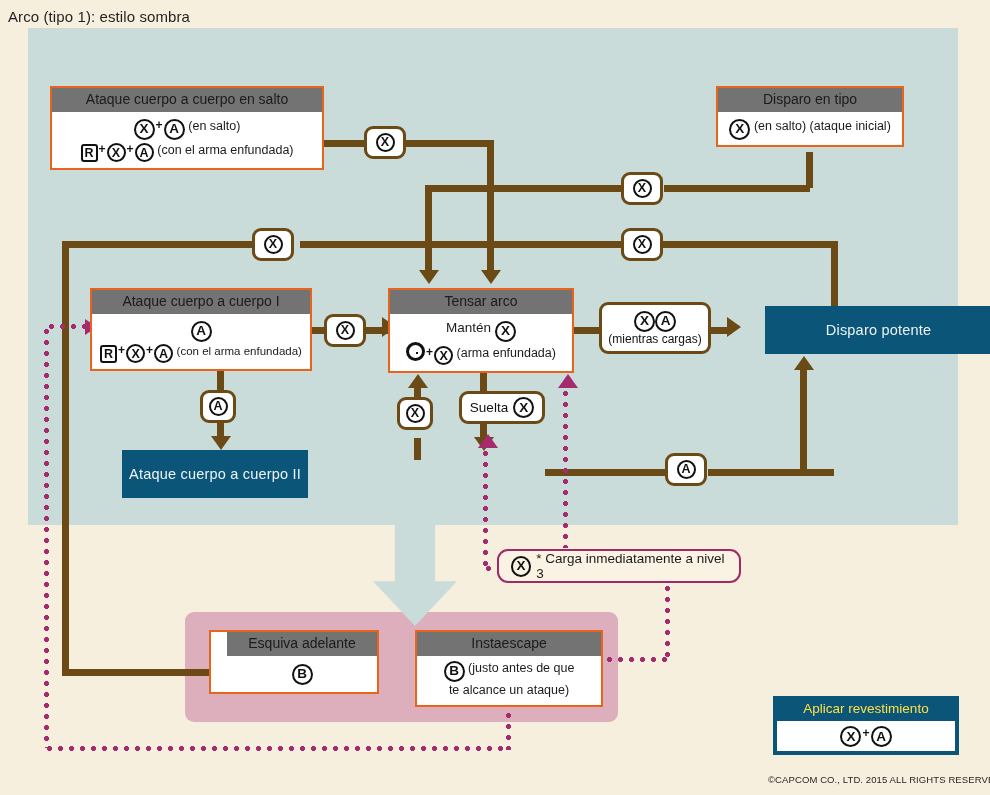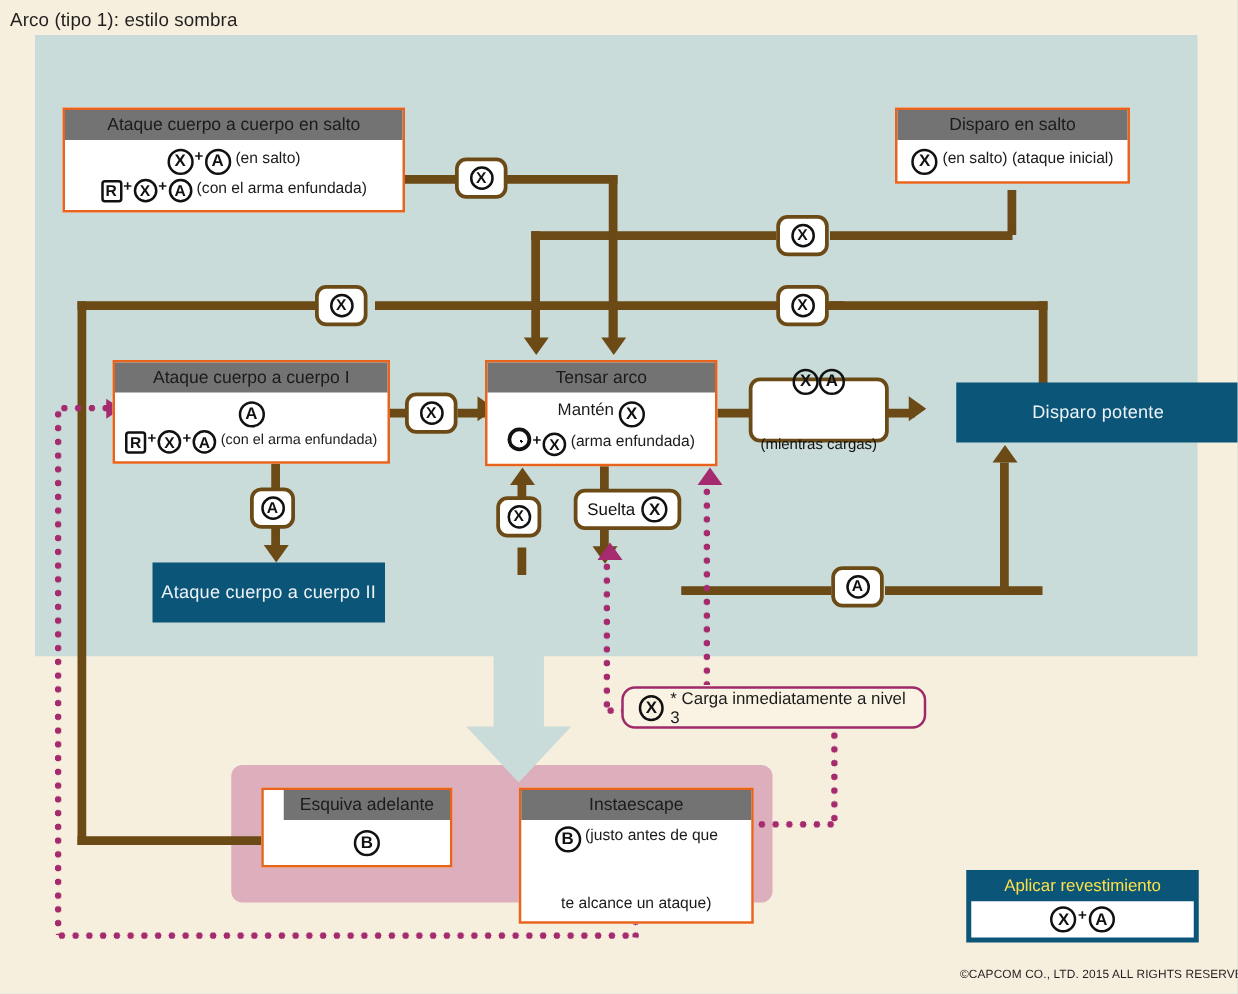--- a/index.html
+++ b/index.html
@@ -63,21 +63,21 @@
      font-weight:700;color:#111;box-sizing:border-box;}
   .gc{border:2.2px solid #111;border-radius:50%;width:19px;height:19px;font-size:12.5px;
       position:relative;line-height:1;}
   .gs{border:2.2px solid #111;border-radius:3px;width:17px;height:18px;font-size:12.5px;line-height:1;}
   .gc.big{width:21px;height:21px;font-size:13.5px;}
   
   .plus{font-size:12px;font-weight:700;color:#111;padding:0 1px;vertical-align:1px;}
   .ring{border:3.2px solid #111;border-radius:50%;width:19px;height:19px;box-sizing:border-box;
         display:inline-block;vertical-align:-4px;background:
         radial-gradient(circle at 62% 62%, #111 0 1px, transparent 1px);}
-  .small{font-size:12.5px;font-weight:400;margin-top:32px;}
+  .small{font-size:12.5px;font-weight:400;}
 
   
   .copy{font-size:9.5px;color:#231f20;letter-spacing:.1px;white-space:nowrap;}
 </style>
 </head>
 <body>
 
 <div id="stage">
 
   <div class="abs title">Arco (tipo 1): estilo sombra</div>
@@ -161,21 +161,21 @@
         <span class="small">(en salto)</span>
       </div>
       <div>
         <span class="g gs">R</span><span class="plus">+</span><span class="g gc">X</span><span class="plus">+</span><span class="g gc">A</span>
         <span class="small">(con el arma enfundada)</span>
       </div>
     </div>
   </div>
 
   <div class="abs card" style="left:716px;top:86px;width:188px;">
-    <div class="hd">Disparo en salto</div>
+    <div class="hd">Disparo en tipo</div>
     <div class="bd" style="text-align:center;padding-bottom:5px;">
       <span class="g gc big">X</span>
       <span class="small">(en salto) (ataque inicial)</span>
     </div>
   </div>
 
   <div class="abs card" style="left:90px;top:288px;width:222px;">
     <div class="hd">Ataque cuerpo a cuerpo I</div>
     <div class="bd">
       <div>
@@ -195,21 +195,21 @@
         <span>Mantén</span>
         <span class="g gc big">X</span>
       </div>
       <div style="font-size:12.5px;">
         <span class="ring"></span><span class="plus">+</span><span class="g gc">X</span>
         <span class="small">(arma enfundada)</span>
       </div>
     </div>
   </div>
 
-  <div class="abs card" style="left:209px;top:630px;width:153px;padding-left:16px;">
+  <div class="abs card" style="left:209px;top:630px;width:170px;padding-left:16px;">
     <div class="hd">Esquiva adelante</div>
     <div class="bd" style="padding:5px 6px 7px;">
       <span class="g gc big">B</span>
     </div>
   </div>
 
   <div class="abs card" style="left:415px;top:630px;width:188px;">
     <div class="hd">Instaescape</div>
     <div class="bd" style="font-size:12.5px;line-height:1.35;">
       <div>

